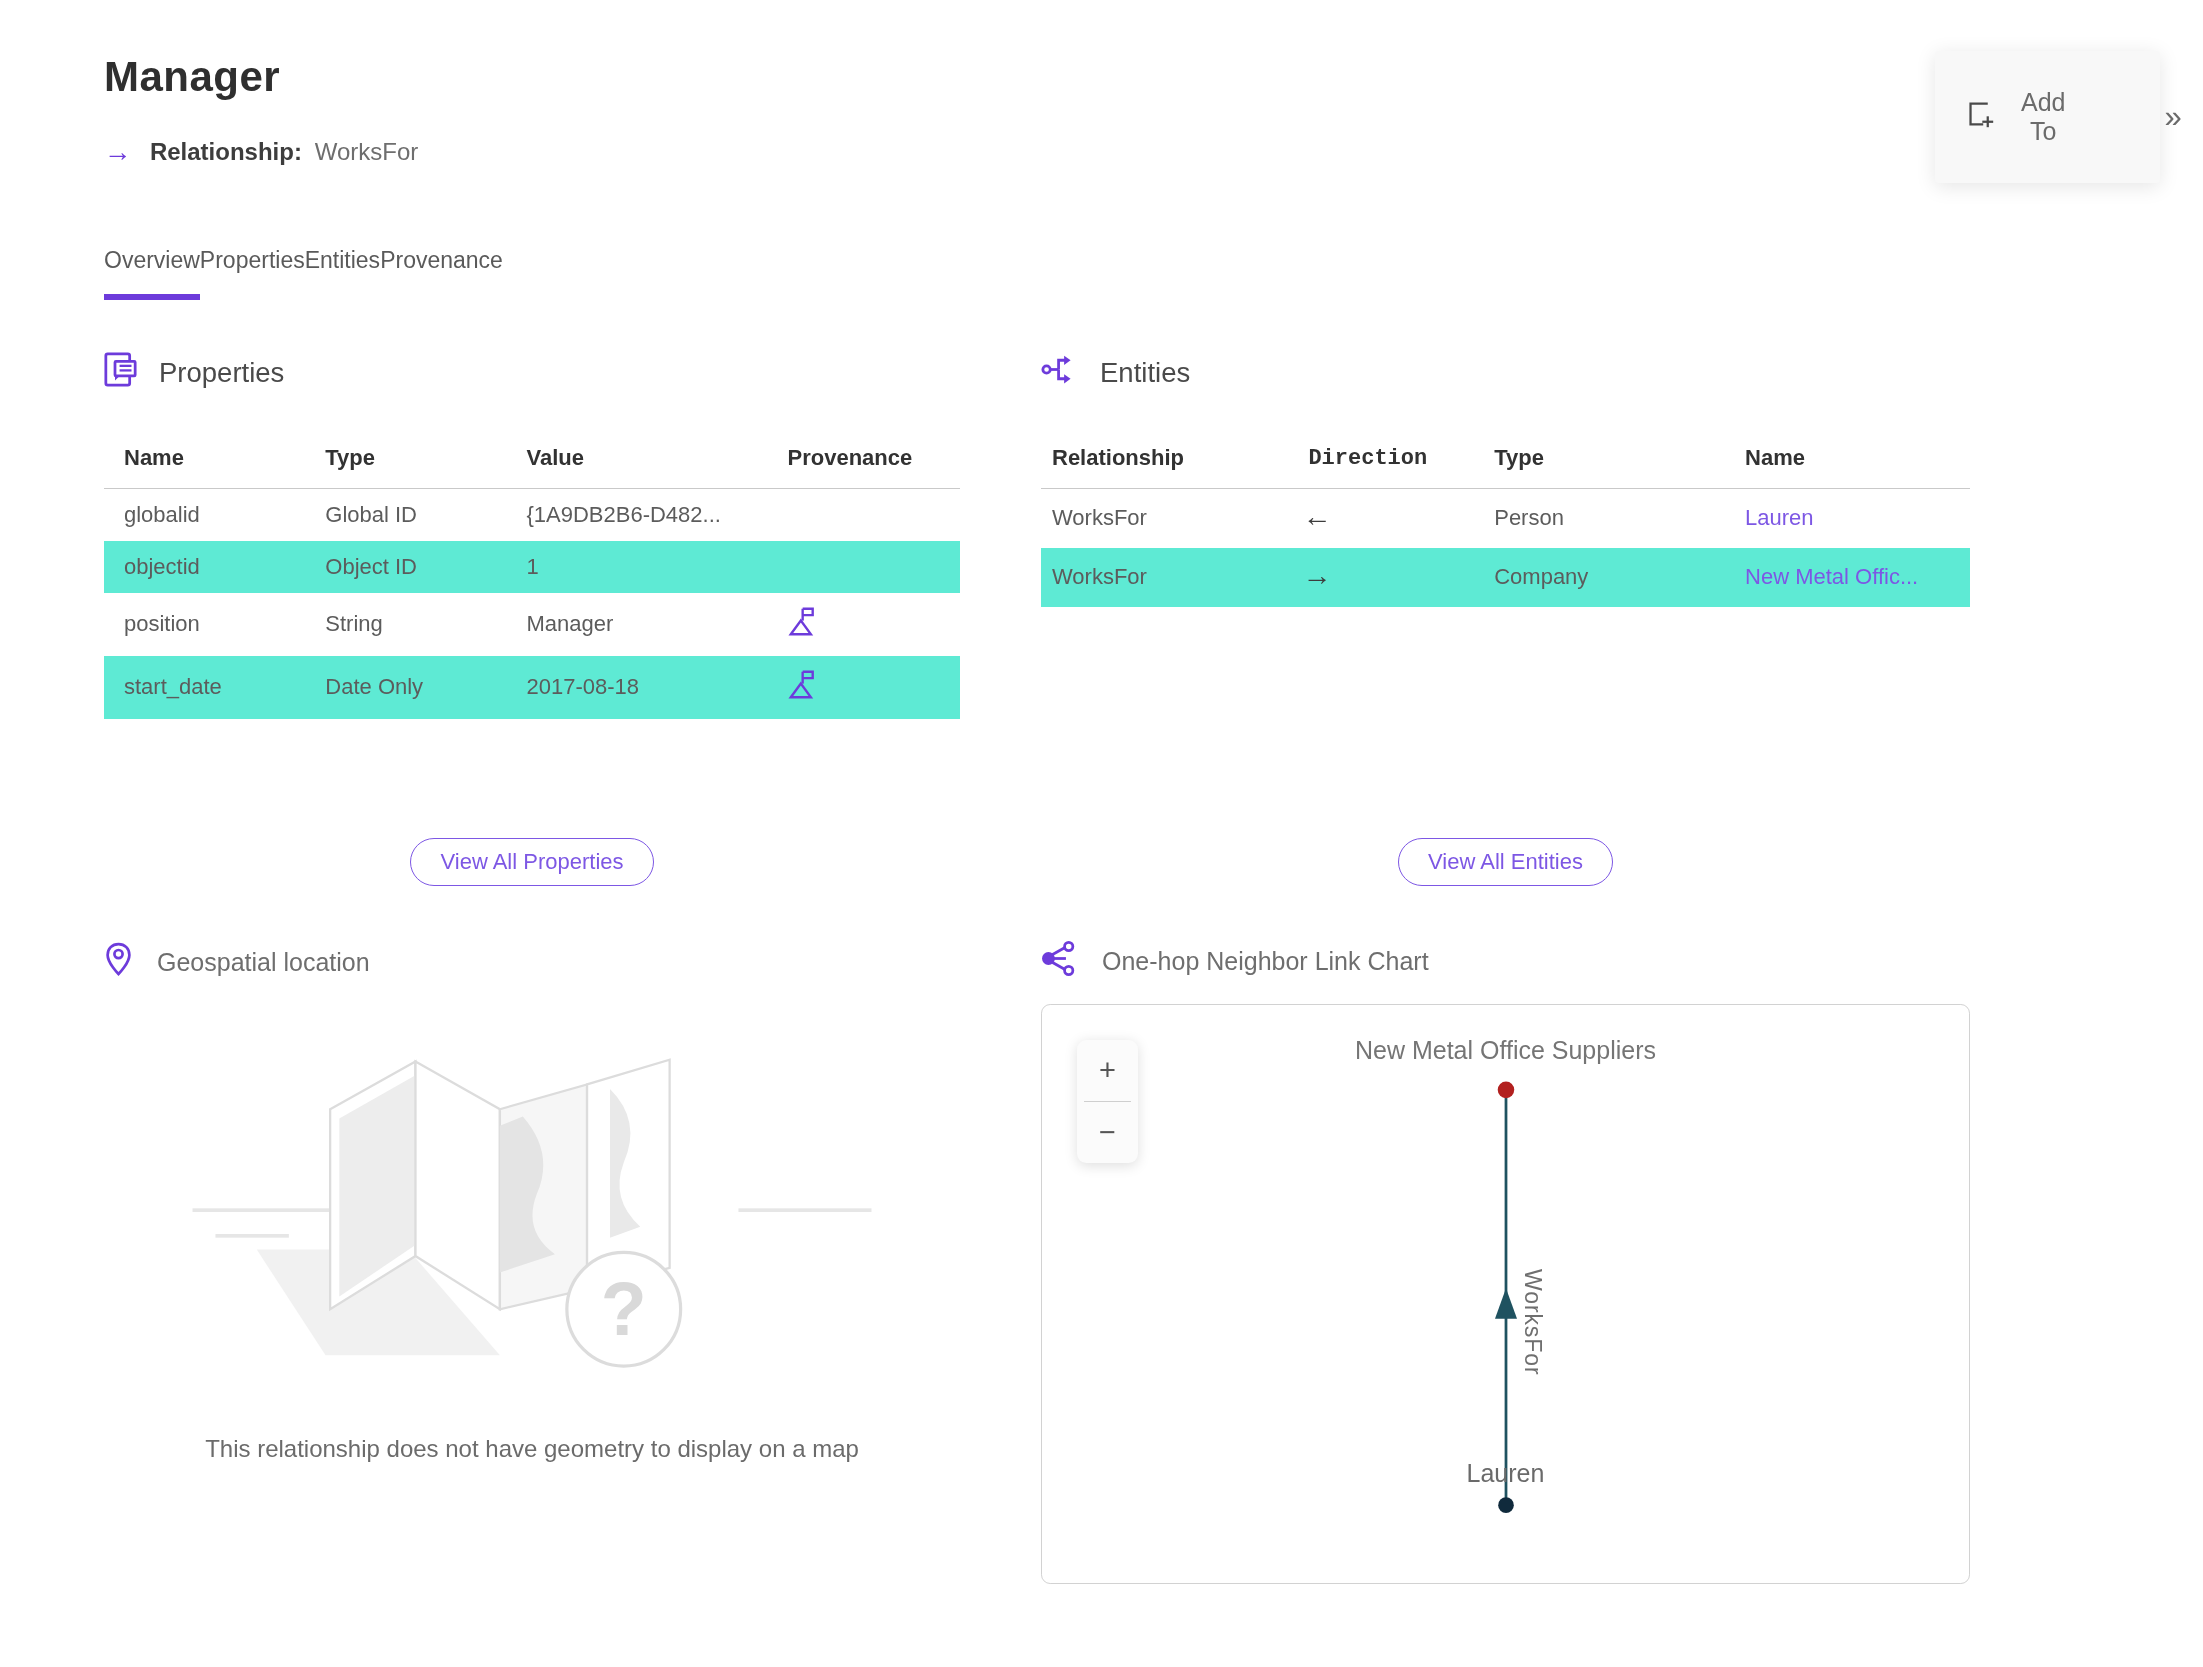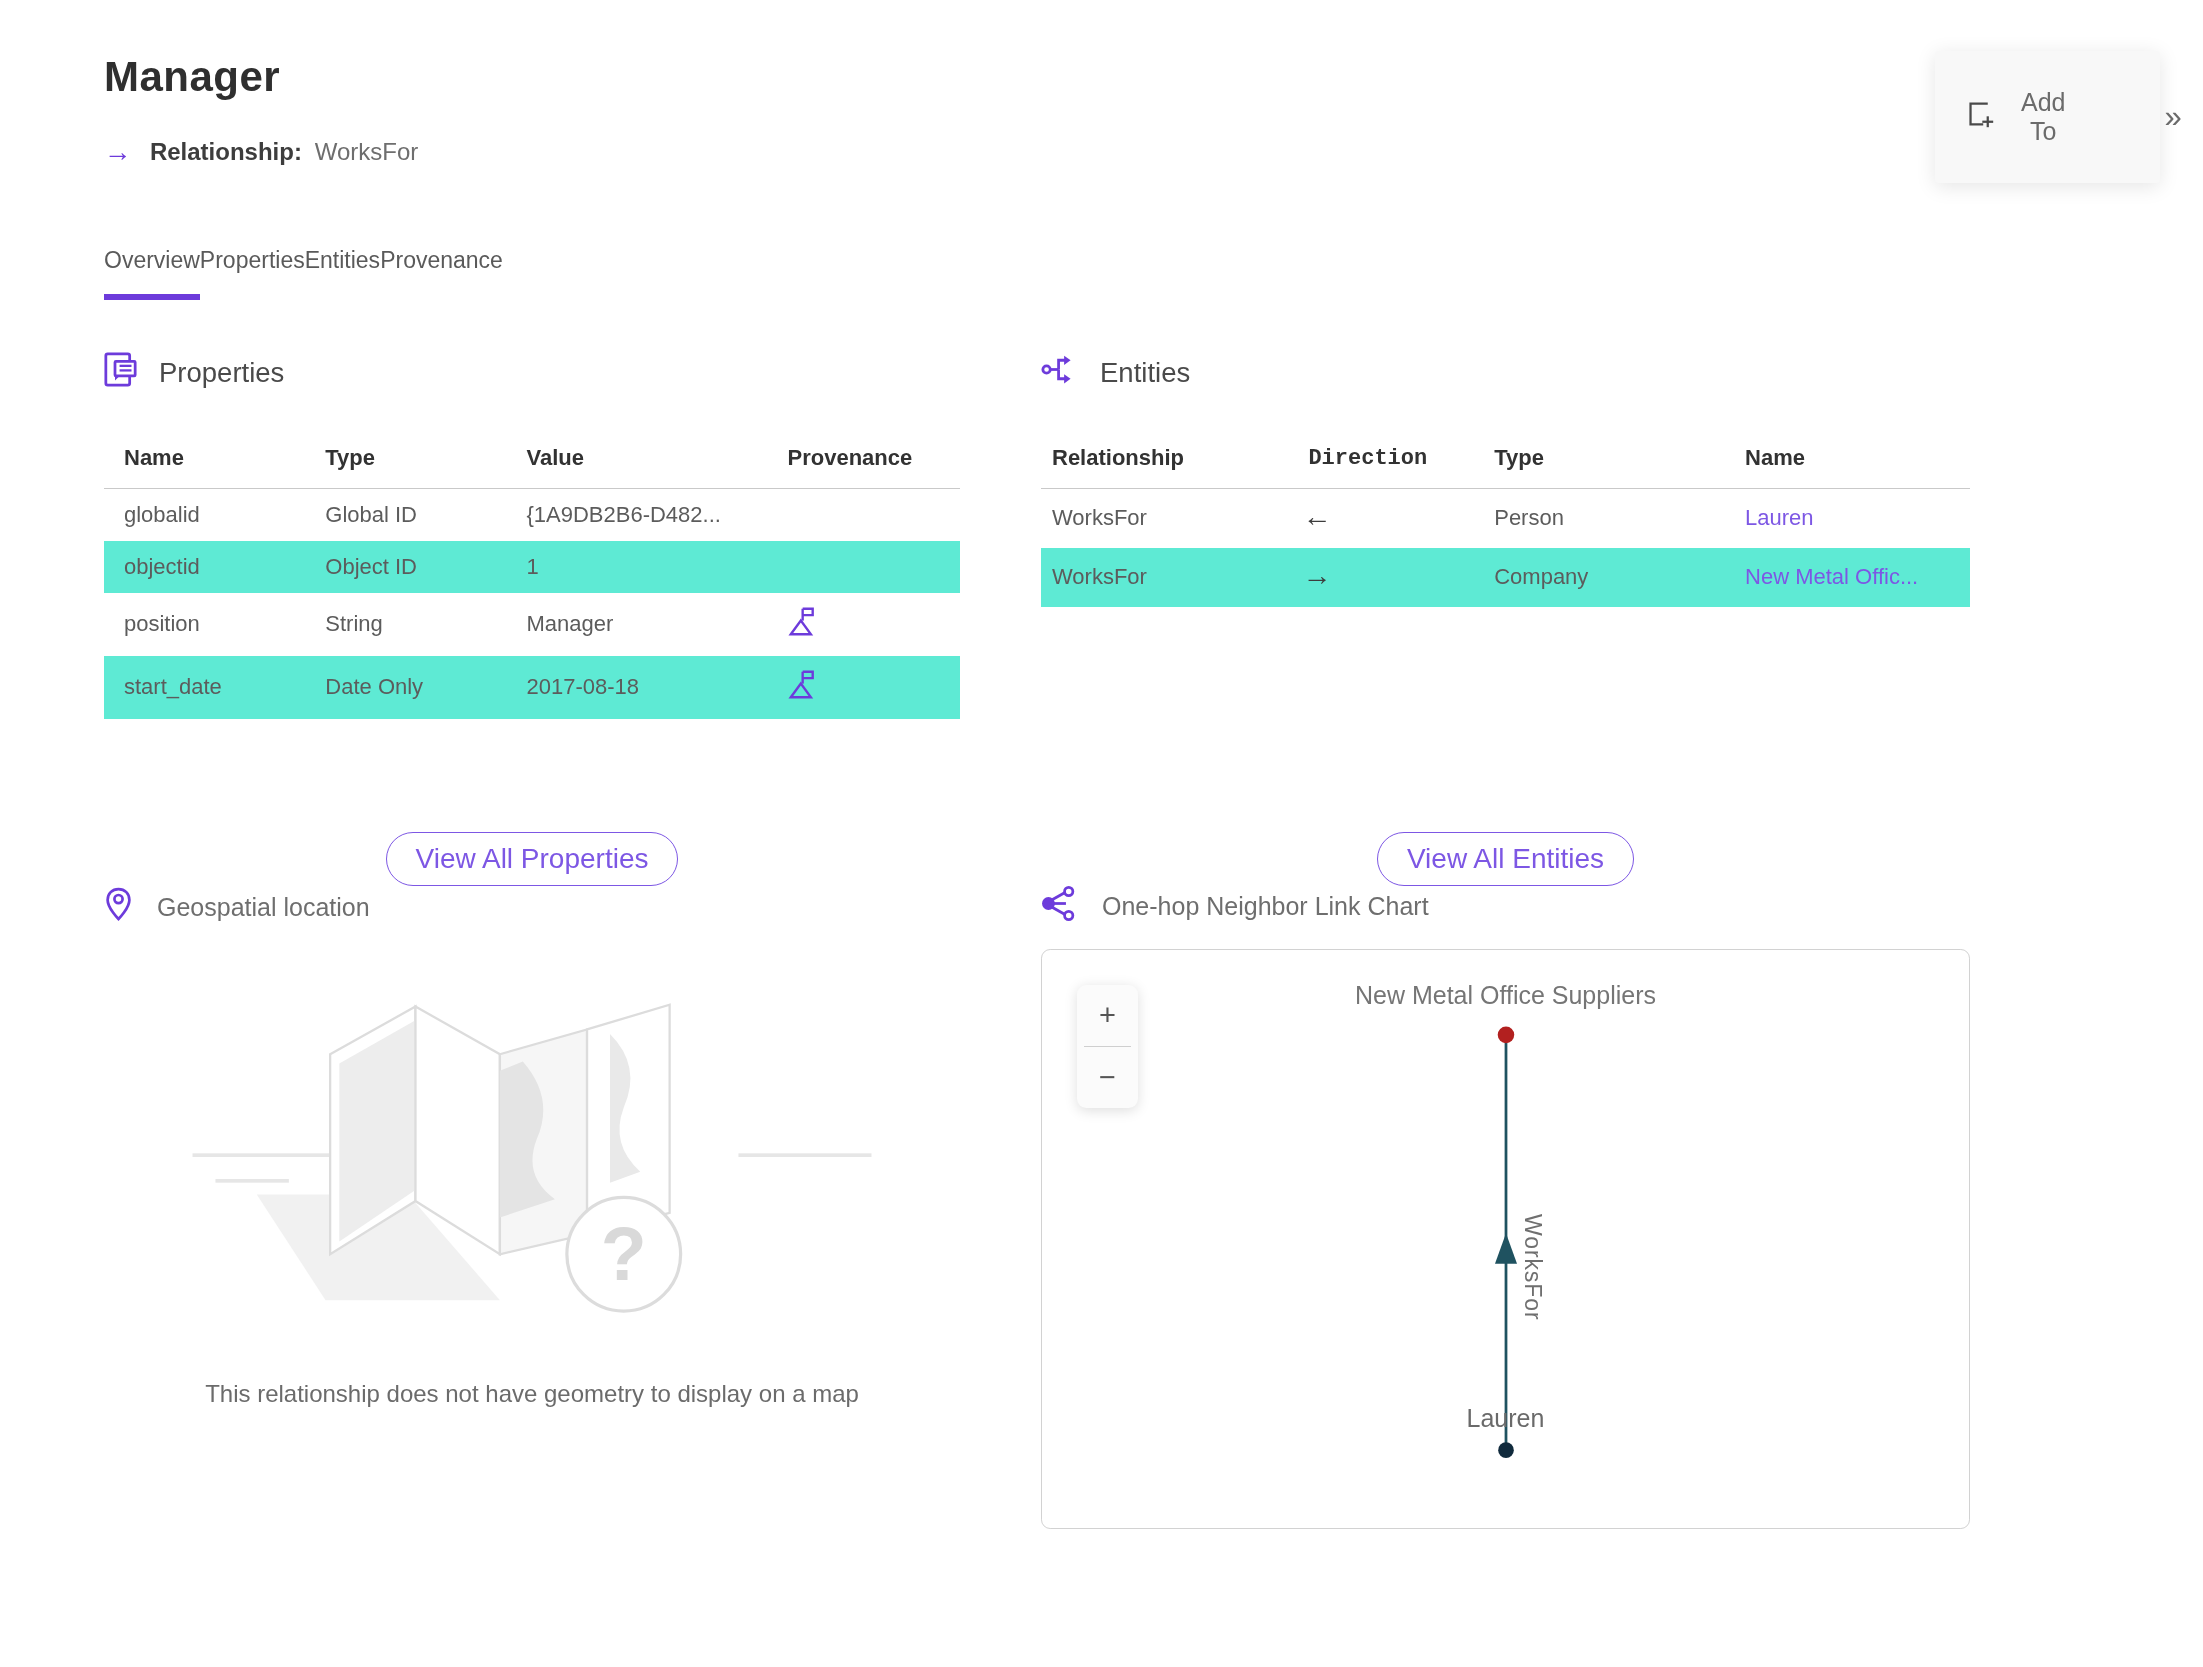--- a/index.html
+++ b/index.html
@@ -74,21 +74,21 @@
   }
   .tab.active { border-bottom-color: #6d3bdb; }
 
   
   .grid {
     display: grid;
     grid-template-columns: 856px 929px;
     column-gap: 81px;
   }
   .grid.row1 { margin-top: 51px; }
-  .grid.row2 { }
+  .grid.row2 { margin-top: 55px; }
   .panel { display: flex; flex-direction: column; }
   .panel.row1 { height: 535px; }
 
   .section-header {
     display: flex;
     align-items: center;
     gap: 22px;
     font-size: 27.5px;
     color: #4a4a4a;
   }
@@ -117,21 +117,21 @@
   .entity-link { color: #7d57e4; cursor: pointer; text-decoration: none; }
 
   .view-all-btn {
     margin-top: auto;
     align-self: center;
     background: #ffffff;
     border: 1.8px solid #7d57e4;
     color: #7d57e4;
     border-radius: 917px;
     padding: 10px 29px;
-    font-size: 28px;
+    font-size: 22px;
     font-family: inherit;
     cursor: pointer;
   }
 
   
   .map-wrap { margin: 50px auto 0 auto; width: 680px; }
   .map-caption {
     margin-top: 31px;
     text-align: center;
     font-size: 24px;

